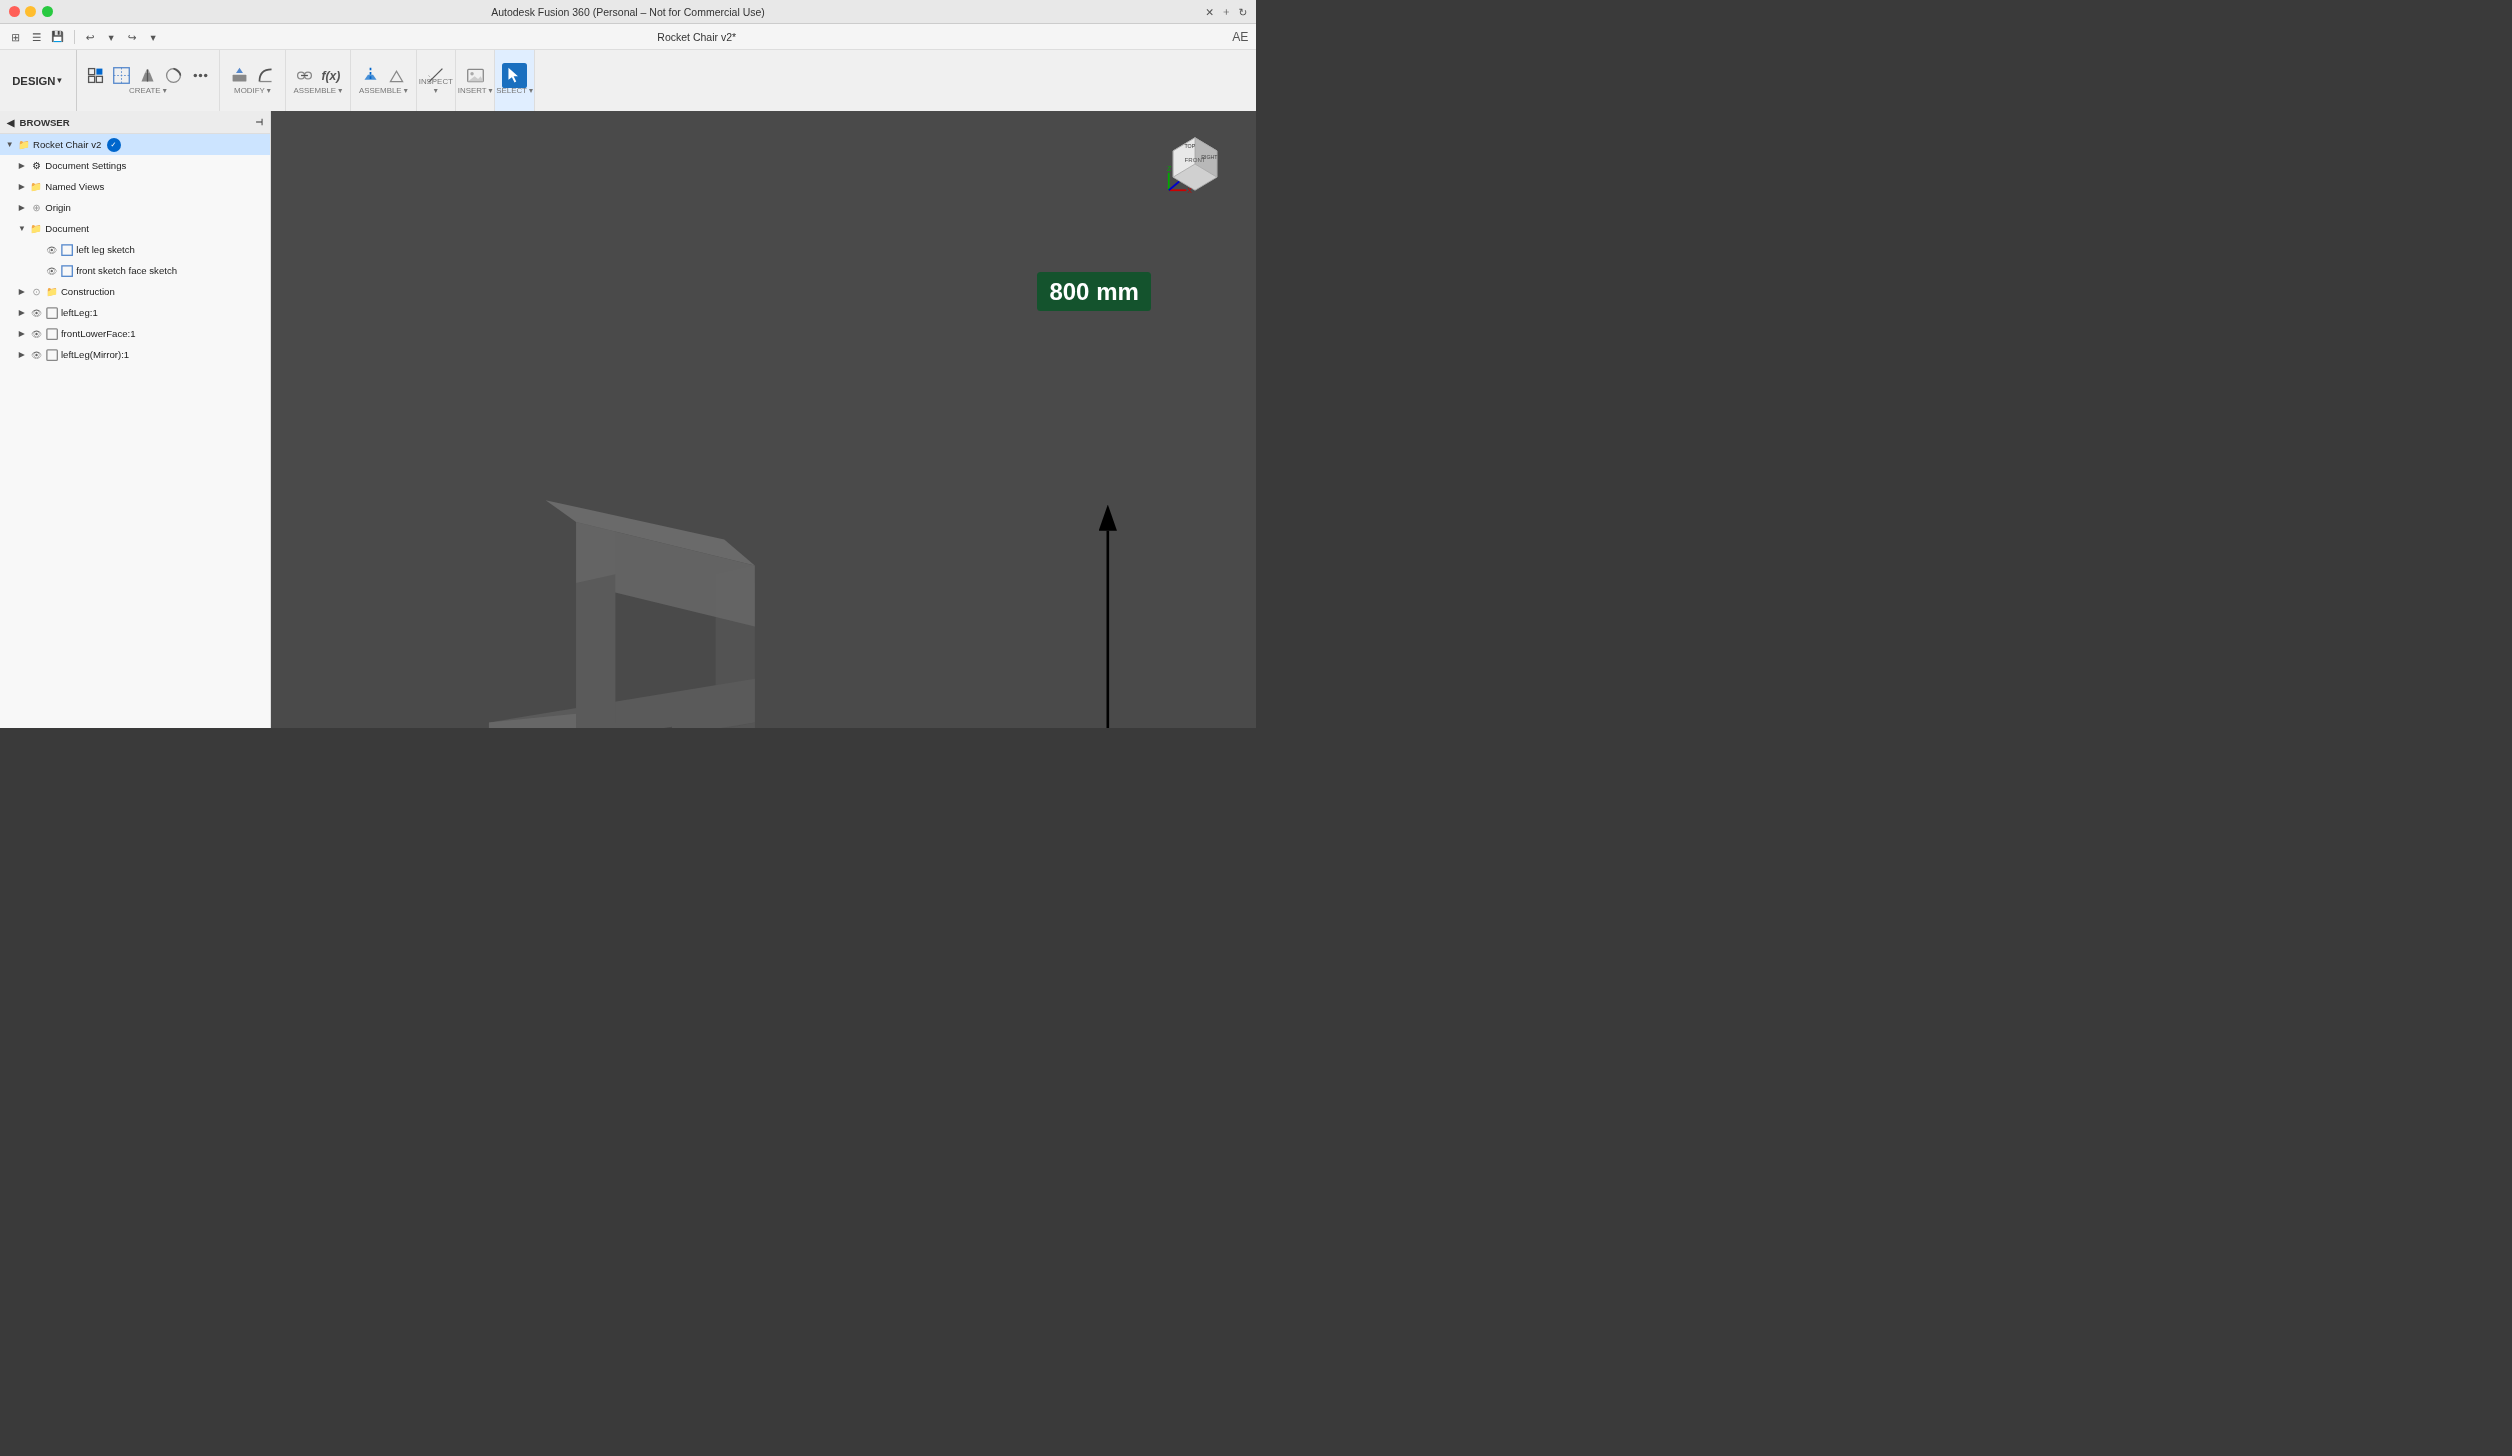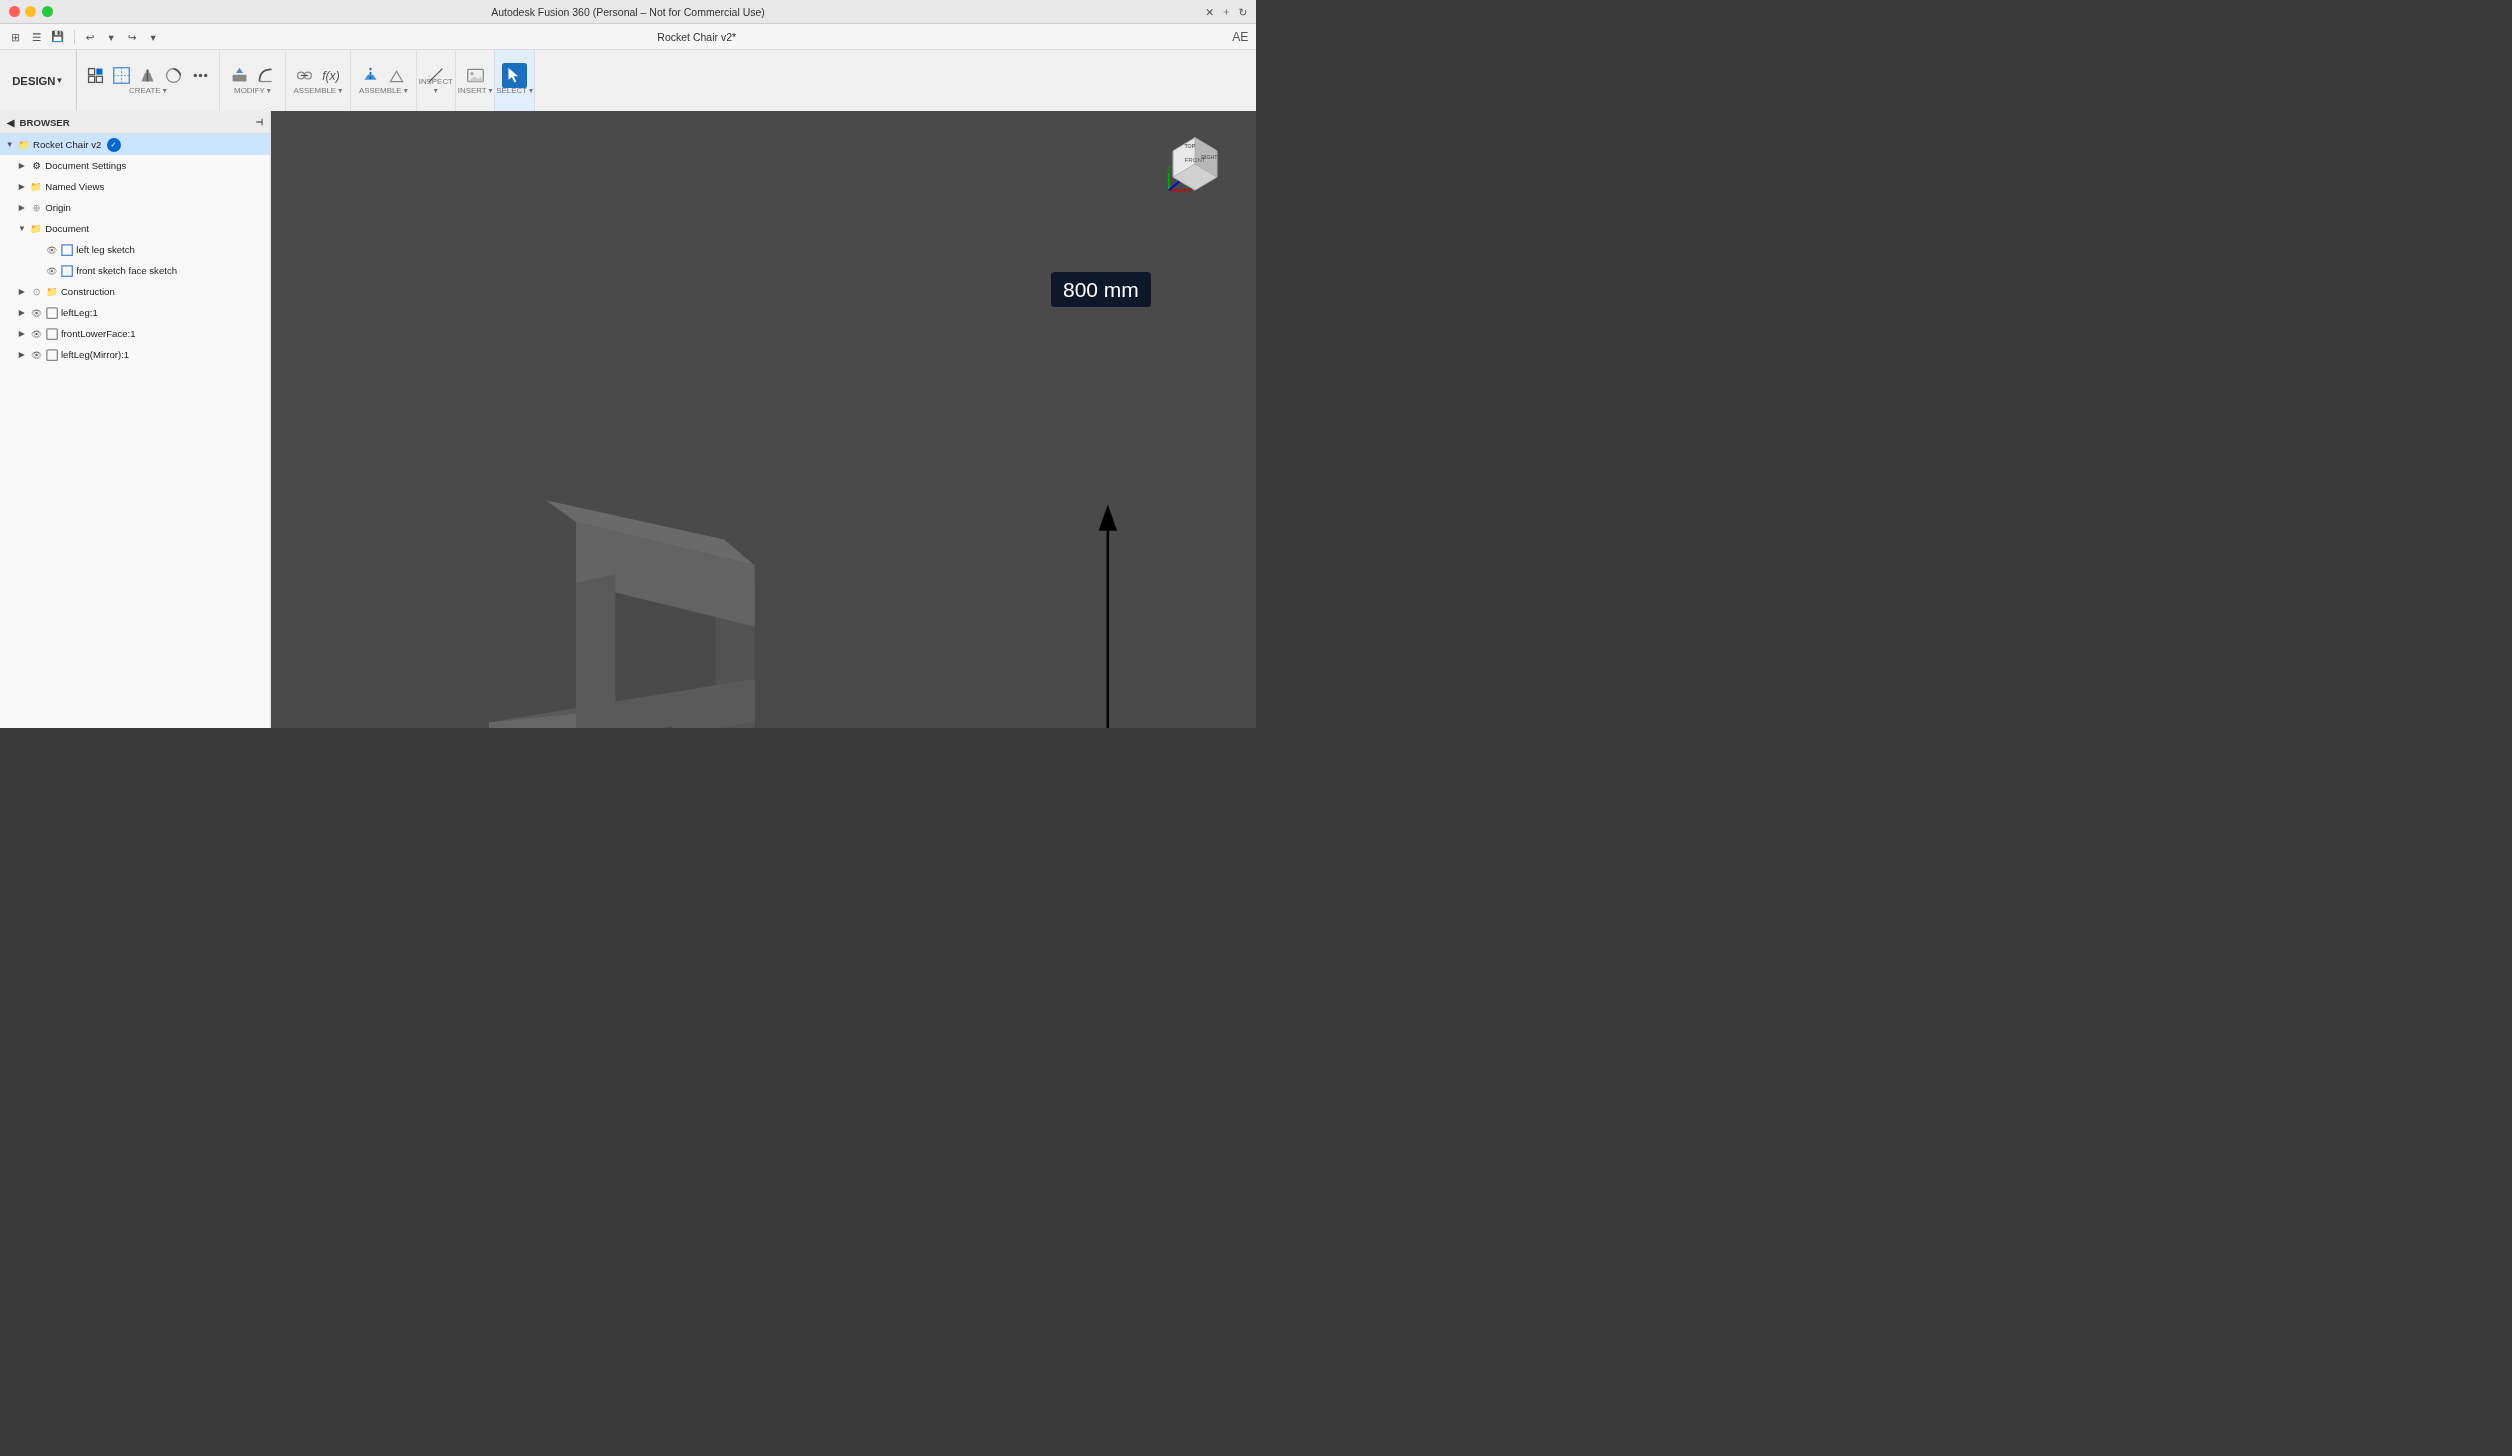--- a/index.html
+++ b/index.html
@@ -142,20 +142,21 @@
     .tb-icon {
       width: 24.4px;
       height: 24.4px;
       display: flex;
       align-items: center;
       justify-content: center;
       cursor: pointer;
       border-radius: 2.6px;
       font-size: 14px;
       color: #555;
+      font-weight: bold;
     }
     .tb-icon.active-blue {
       background: #1a6fbf;
       color: white;
     }
 
     .tb-icon-group {
       display: flex;
       gap: 1.7px;
       padding-bottom: 10.5px;
@@ -246,24 +247,24 @@
     .viewport {
       flex: 1;
       background: #4a4a4a;
       position: relative;
       overflow: hidden;
     }
 
     
     .dim-label {
       position: absolute;
-      background: #0f172a;
+      background: #14532d;
       color: white;
-      font-size: 21px;
-      font-weight: 400;
+      font-size: 24px;
+      font-weight: 700;
       padding: 5.2px 12.2px;
       border-radius: 3.5px;
     }
 
     .dim-800 {
       top: 161px;
       right: 105px;
     }
     .dim-430 {
       bottom: 105px;

